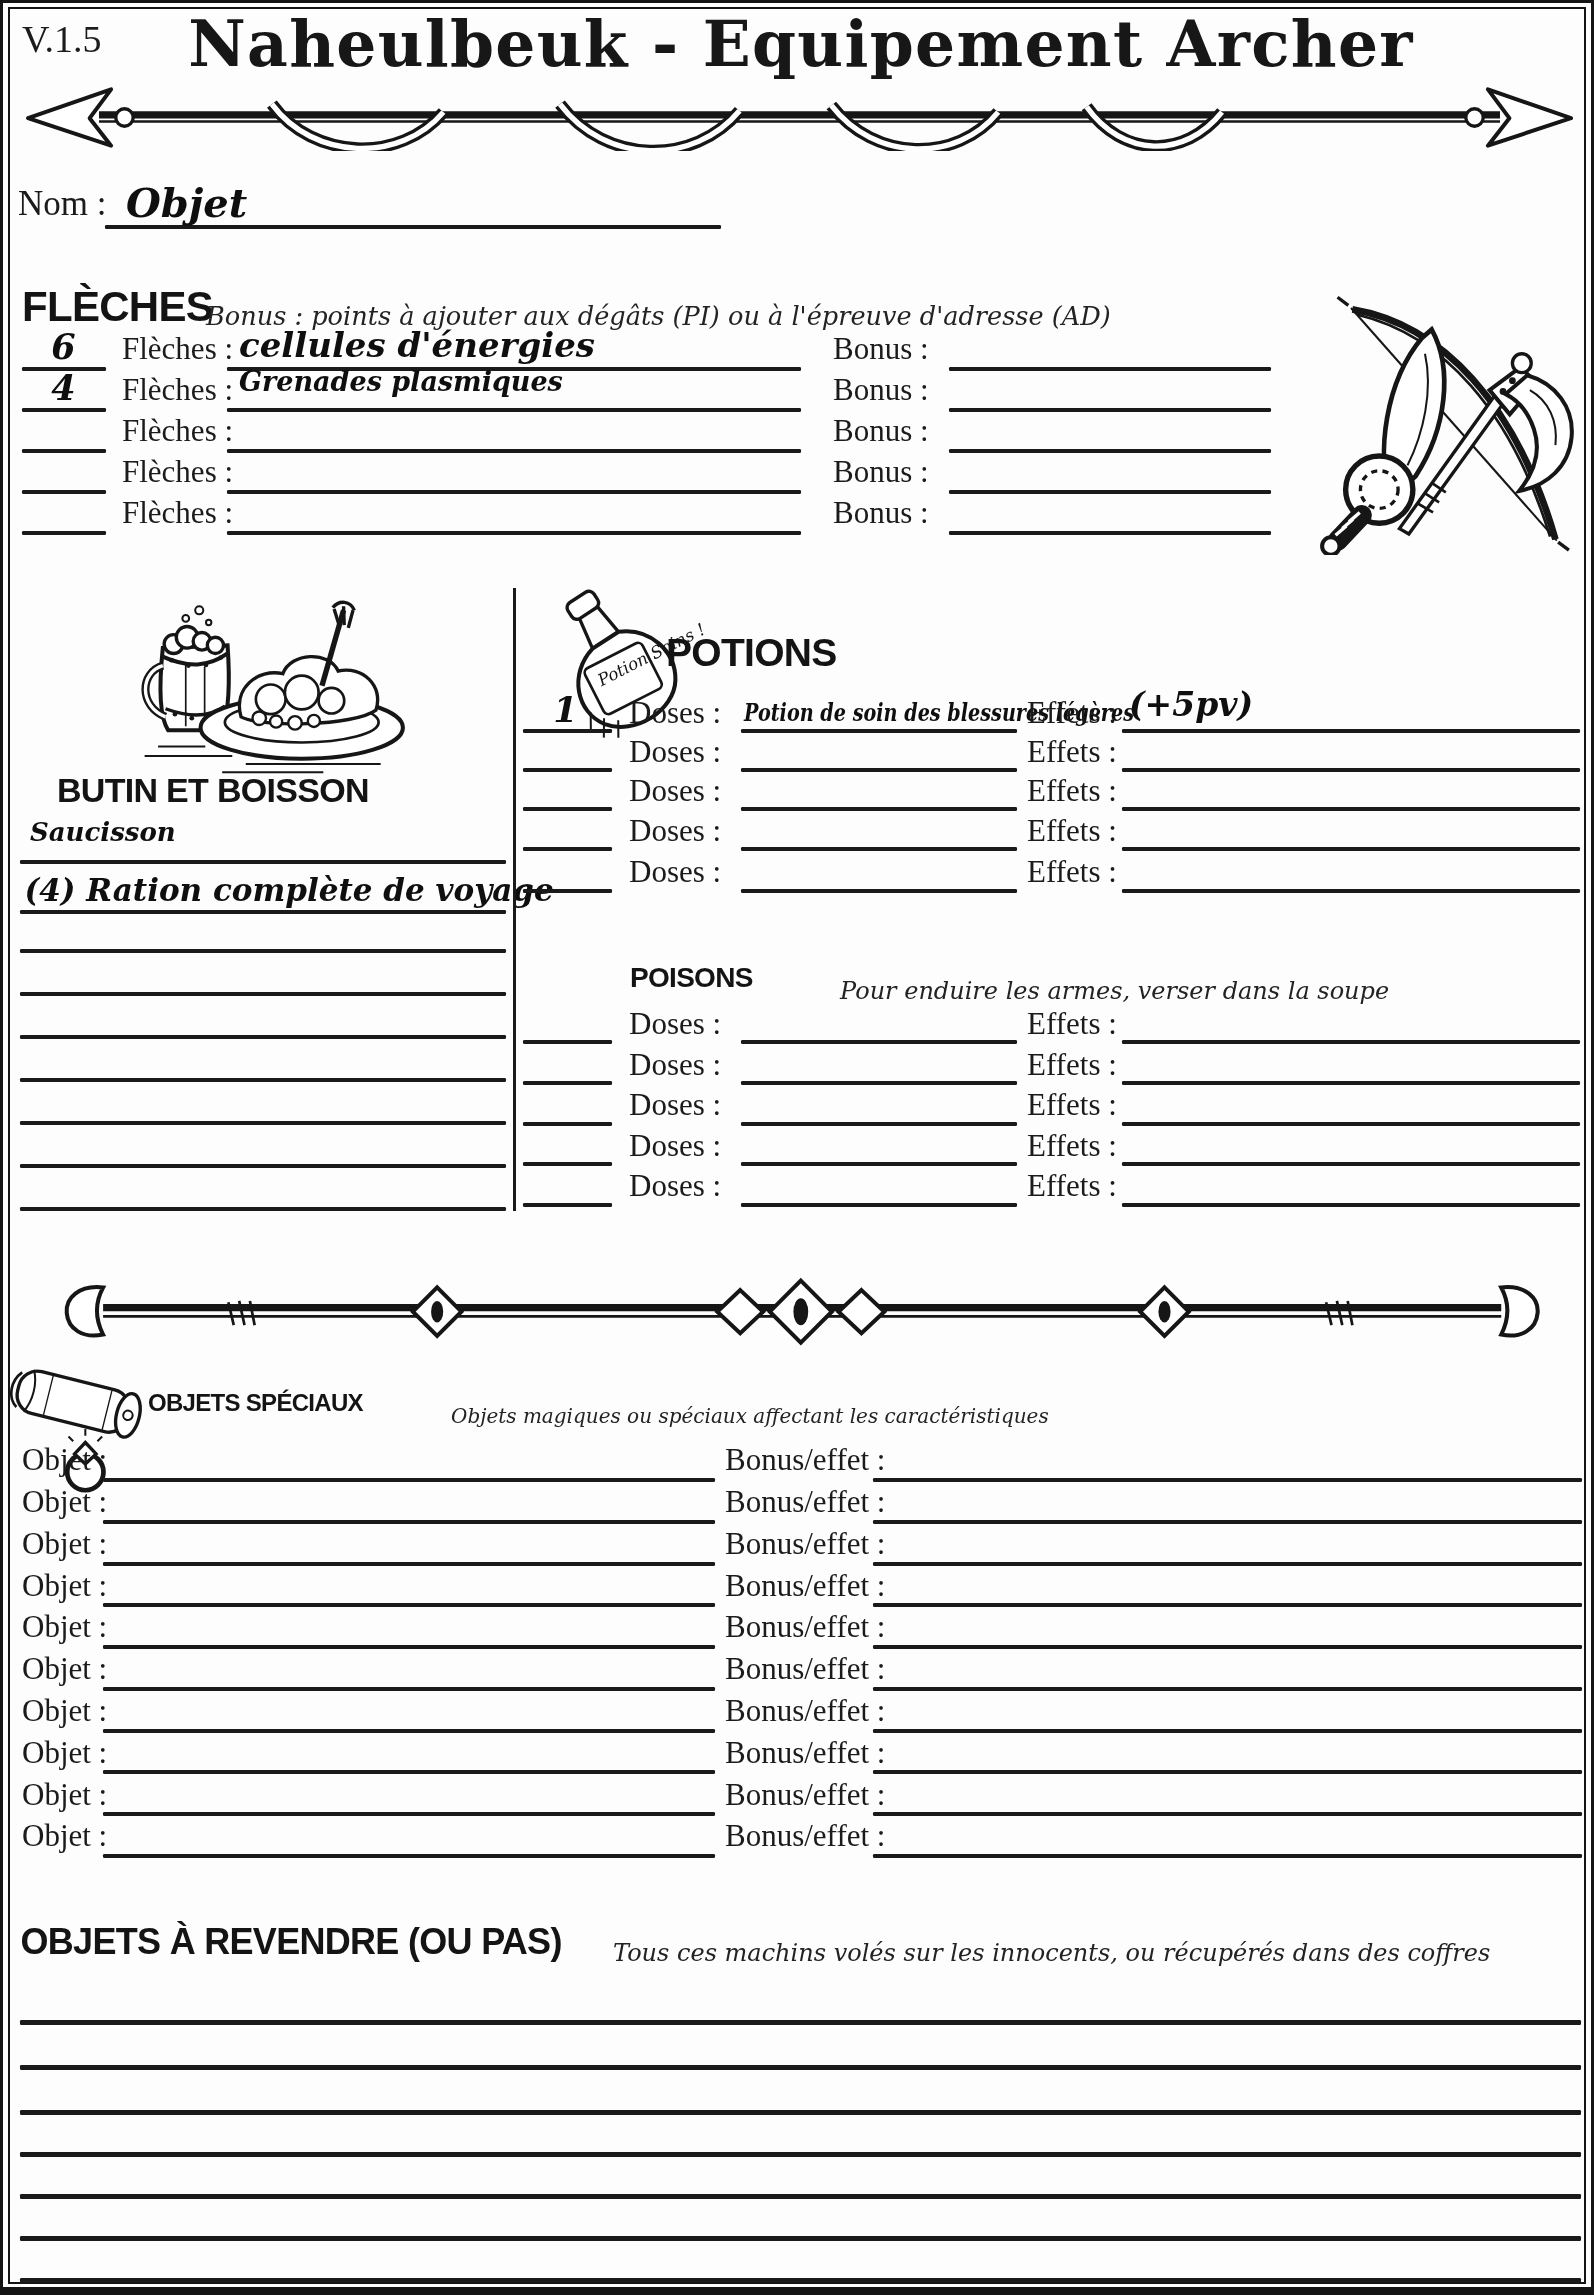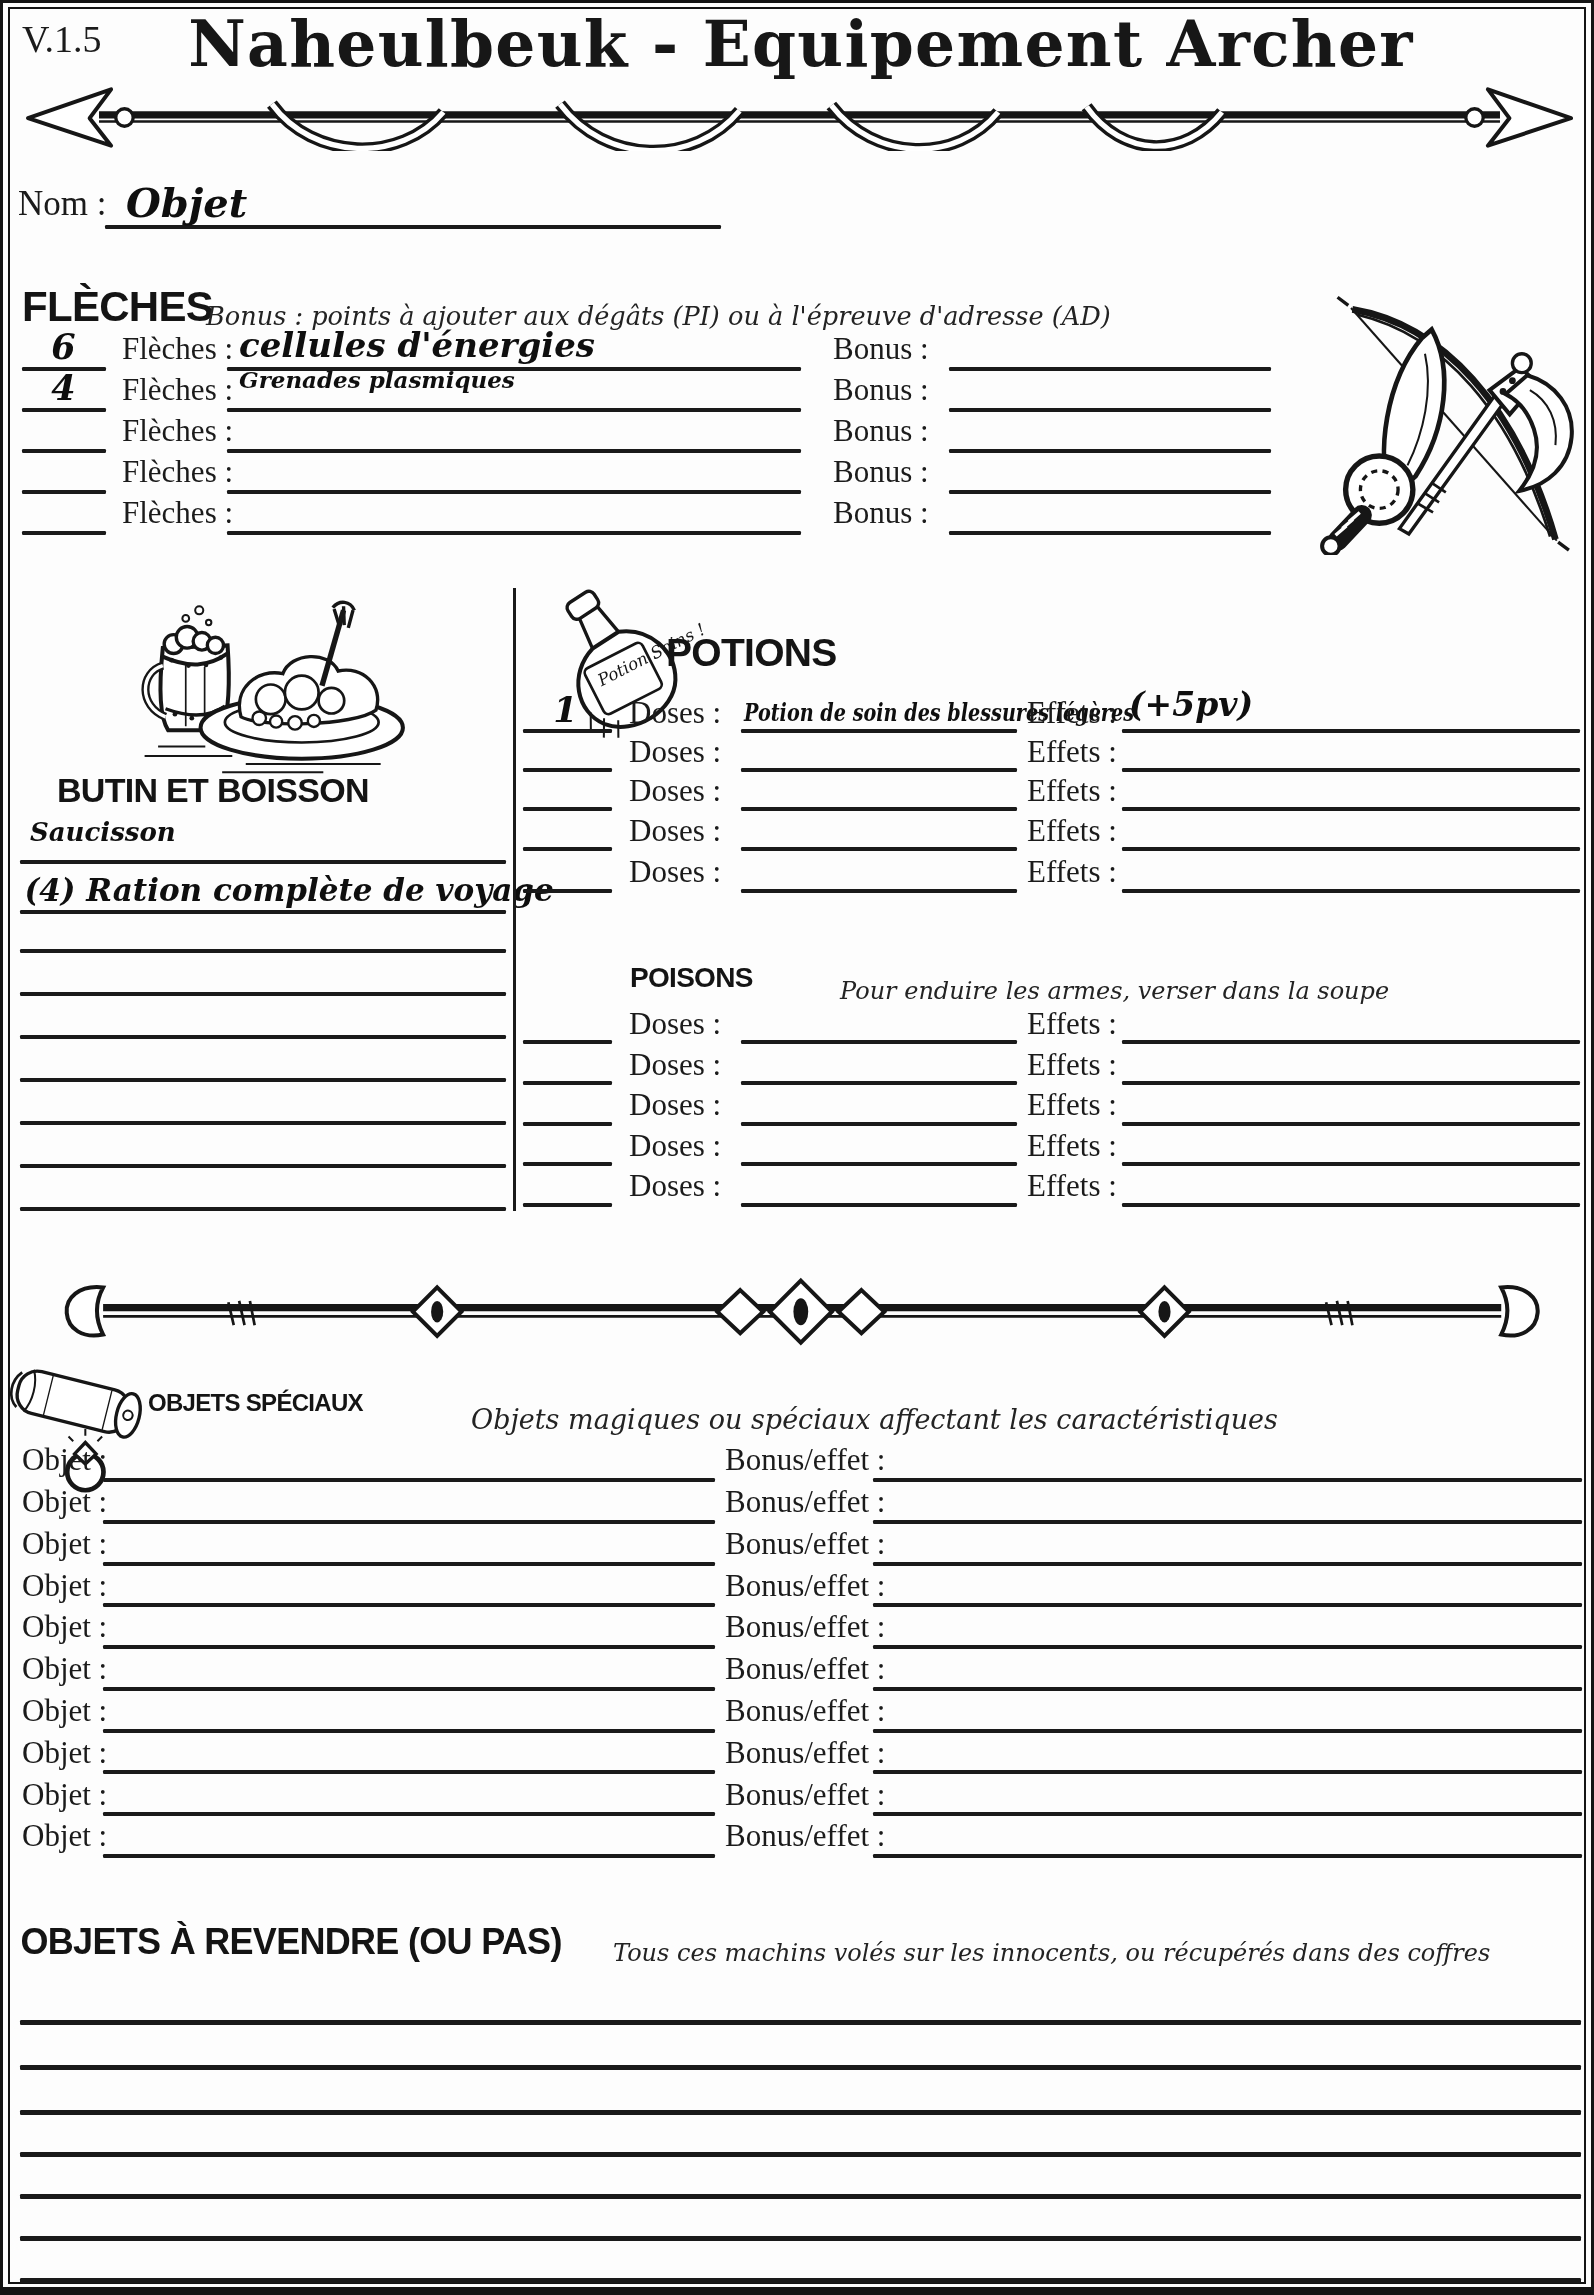--- a/index.html
+++ b/index.html
@@ -48,21 +48,21 @@
   <div class="lbl" style="left:119px;top:330px">Flèches :</div>
   <div class="l" style="left:224px;top:364px;width:574px"></div>
   <div class="hand" style="left:236px;top:322px;font-size:34px">cellules d'énergies</div>
   <div class="lbl" style="left:830px;top:330px">Bonus :</div>
   <div class="l" style="left:946px;top:364px;width:322px"></div>
 
   <div class="l" style="left:19px;top:405px;width:84px"></div>
   <div class="hand" style="left:20px;top:364px;width:81px;font-size:35px;text-align:center">4</div>
   <div class="lbl" style="left:119px;top:371px">Flèches :</div>
   <div class="l" style="left:224px;top:405px;width:574px"></div>
-  <div class="hand" style="left:236px;top:363px;font-size:23px">Grenades plasmiques</div>
+  <div class="hand" style="left:236px;top:363px;font-size:27px">Grenades plasmiques</div>
   <div class="lbl" style="left:830px;top:371px">Bonus :</div>
   <div class="l" style="left:946px;top:405px;width:322px"></div>
 
   <div class="l" style="left:19px;top:446px;width:84px"></div>
   <div class="lbl" style="left:119px;top:412px">Flèches :</div>
   <div class="l" style="left:224px;top:446px;width:574px"></div>
   <div class="lbl" style="left:830px;top:412px">Bonus :</div>
   <div class="l" style="left:946px;top:446px;width:322px"></div>
 
   <div class="l" style="left:19px;top:487px;width:84px"></div>
@@ -255,21 +255,21 @@
       <path d="M30,62 C40,80 40,108 30,126" fill="none" stroke="#161616" stroke-width="3"></path>
       <path d="M60,64 L60,124 M150,64 L150,124" stroke="#161616" stroke-width="2" fill="none"></path>
       <path d="M14,70 C0,86 2,112 18,122" fill="none" stroke="#161616" stroke-width="4"></path>
     </g>
     <circle cx="118" cy="196" r="27" fill="#fff" stroke="#161616" stroke-width="7"></circle>
     <polygon points="118,152 134,169 118,184 102,169" fill="#fff" stroke="#161616" stroke-width="5"></polygon>
     <path d="M118,142 l0,-10 M100,150 l-7,-7 M136,150 l7,-7" stroke="#161616" stroke-width="3"></path>
   </svg>
 
   <div class="head" style="left:145px;top:1386px;font-size:24px">OBJETS SPÉCIAUX</div>
-  <div class="script" style="left:468px;top:1401px;font-size:27px">Objets magiques ou spéciaux affectant les caractéristiques</div>
+  <div class="script" style="left:448px;top:1401px;font-size:20px">Objets magiques ou spéciaux affectant les caractéristiques</div>
 
   <div class="lbl" style="left:19px;top:1441px">Objet :</div>
   <div class="l" style="left:100px;top:1475px;width:612px"></div>
   <div class="lbl" style="left:722px;top:1441px">Bonus/effet :</div>
   <div class="l" style="left:870px;top:1475px;width:709px"></div>
 
   <div class="lbl" style="left:19px;top:1483px">Objet :</div>
   <div class="l" style="left:100px;top:1517px;width:612px"></div>
   <div class="lbl" style="left:722px;top:1483px">Bonus/effet :</div>
   <div class="l" style="left:870px;top:1517px;width:709px"></div>

